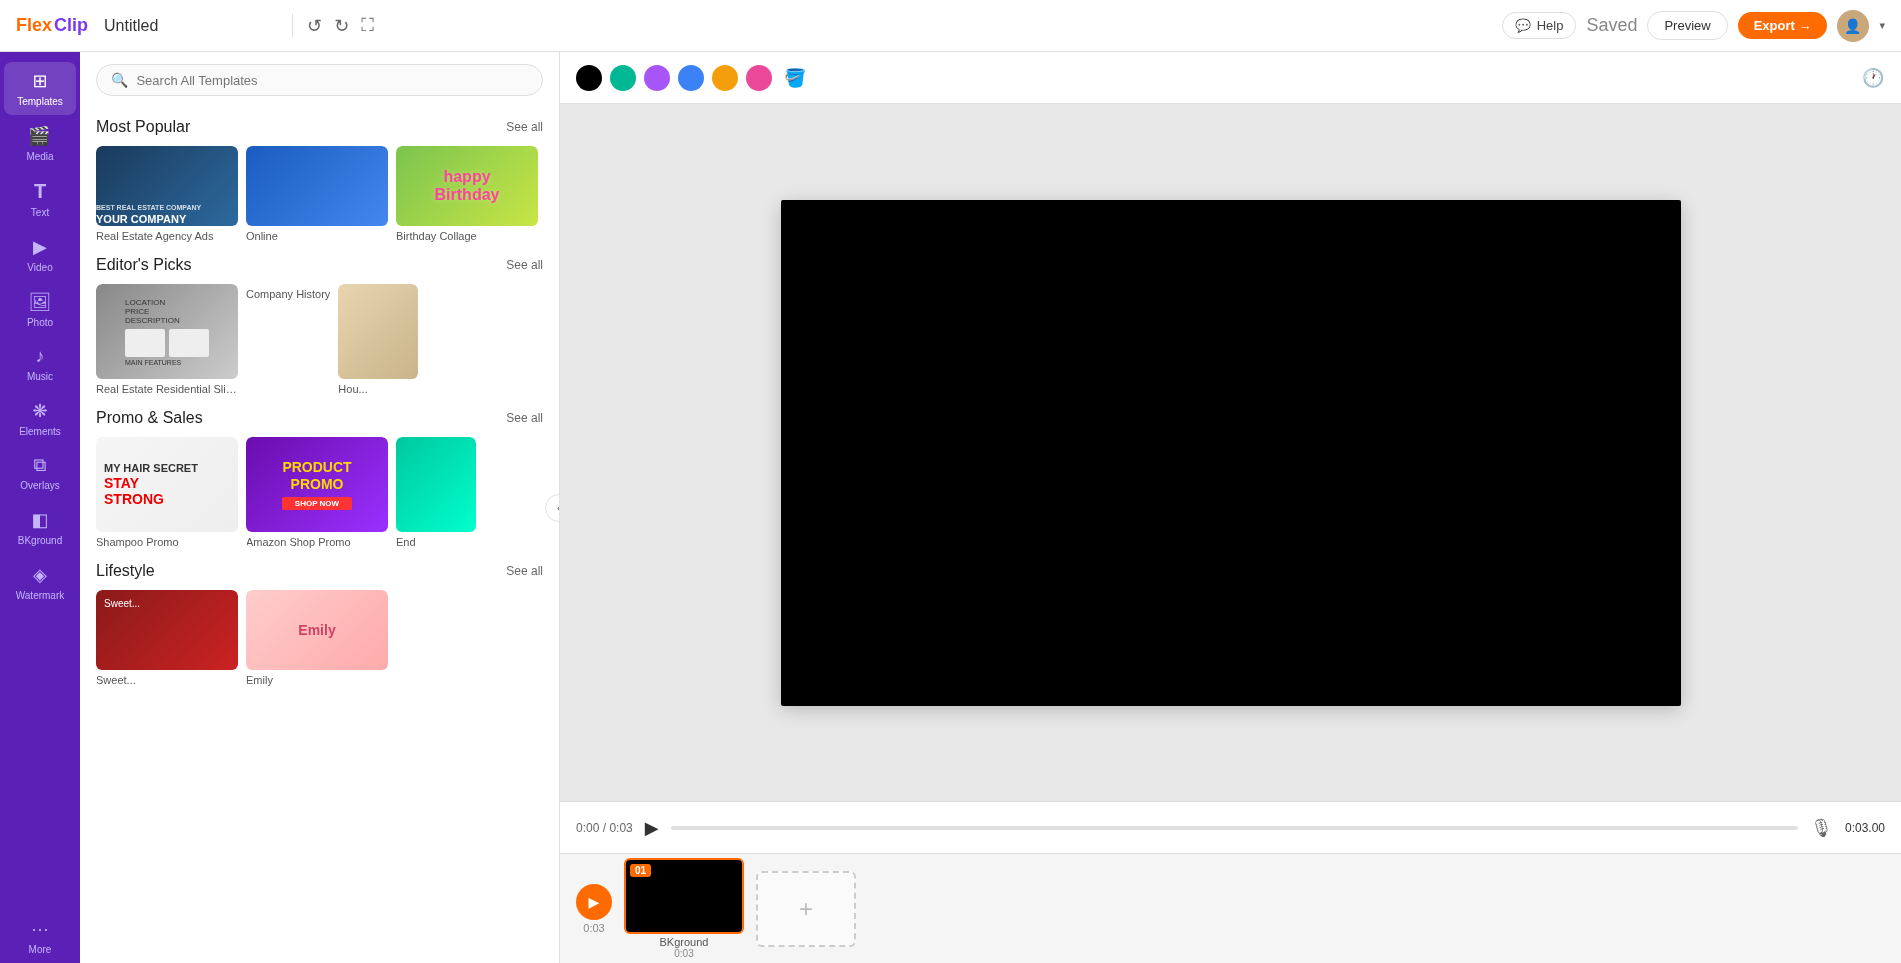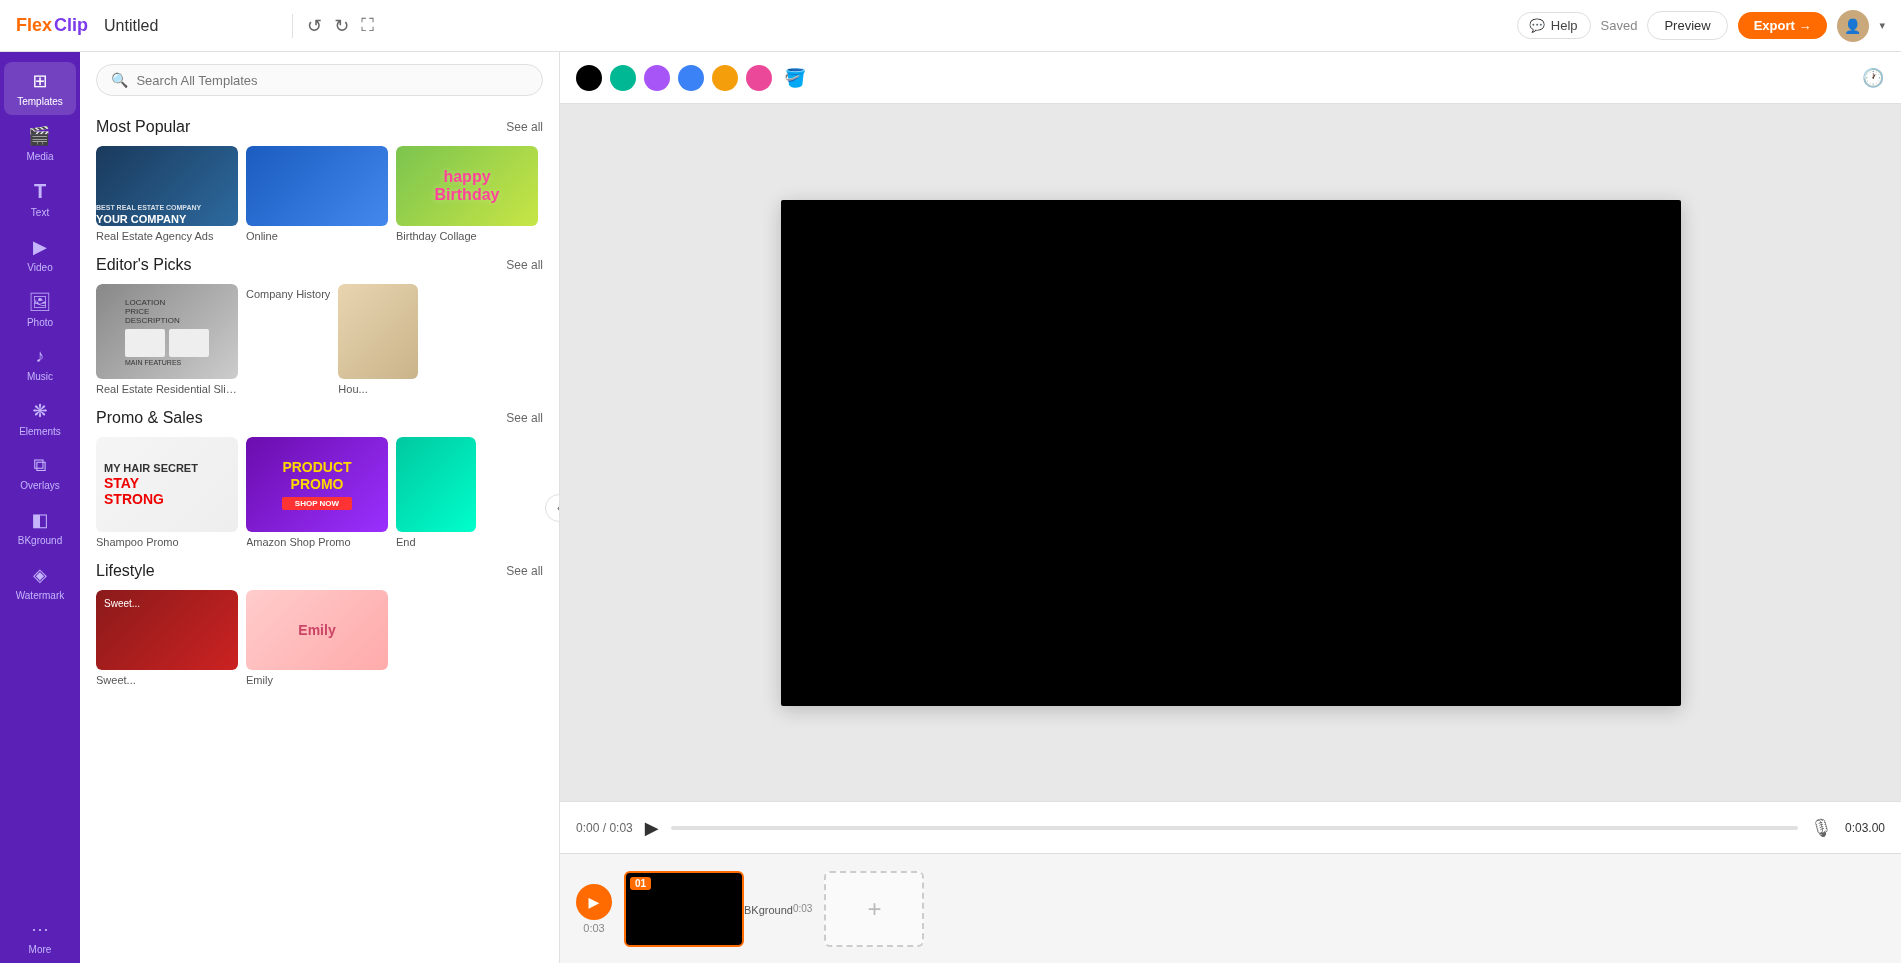--- a/index.html
+++ b/index.html
@@ -46,21 +46,21 @@
       border-radius: 4px;
     }
     .topbar-spacer { flex: 1; }
     .topbar-right { display: flex; align-items: center; gap: 10px; }
     .btn-help {
       display: flex; align-items: center; gap: 5px;
       border: 1px solid #ddd; border-radius: 20px;
       padding: 5px 12px; background: #fff; cursor: pointer;
       font-size: 13px; color: #444;
     }
-    .btn-saved { font-size: 13px; color: #888; }
+    .btn-saved { font-size: 18px; color: #888; }
     .btn-preview {
       border: 1px solid #ddd; border-radius: 20px;
       padding: 6px 16px; background: #fff; cursor: pointer;
       font-size: 13px; color: #333;
     }
     .btn-export {
       border: none; border-radius: 20px;
       padding: 6px 16px; background: #ff6b00; cursor: pointer;
       font-size: 13px; color: #fff; font-weight: 600;
       display: flex; align-items: center; gap: 5px;
@@ -567,21 +567,21 @@
       <button class="mic-btn">🎙</button>
       <span class="duration-text">0:03.00</span>
     </div>
 
     <div class="timeline">
       <div style="display:flex;flex-direction:column;align-items:center;">
         <button class="play-btn">▶</button>
         <div class="timeline-duration">0:03</div>
       </div>
 
-      <div style="display:flex;align-items:center;">
+      <div style="display:flex;flex-direction:column;align-items:center;">
         <div class="timeline-clip">
           <div class="clip-number">01</div>
         </div>
         <div class="timeline-clip-label">BKground</div>
         <div class="timeline-clip-duration">0:03</div>
       </div>
 
       <div style="display:flex;flex-direction:column;align-items:center;">
         <button class="add-clip-btn">+</button>
       </div>

